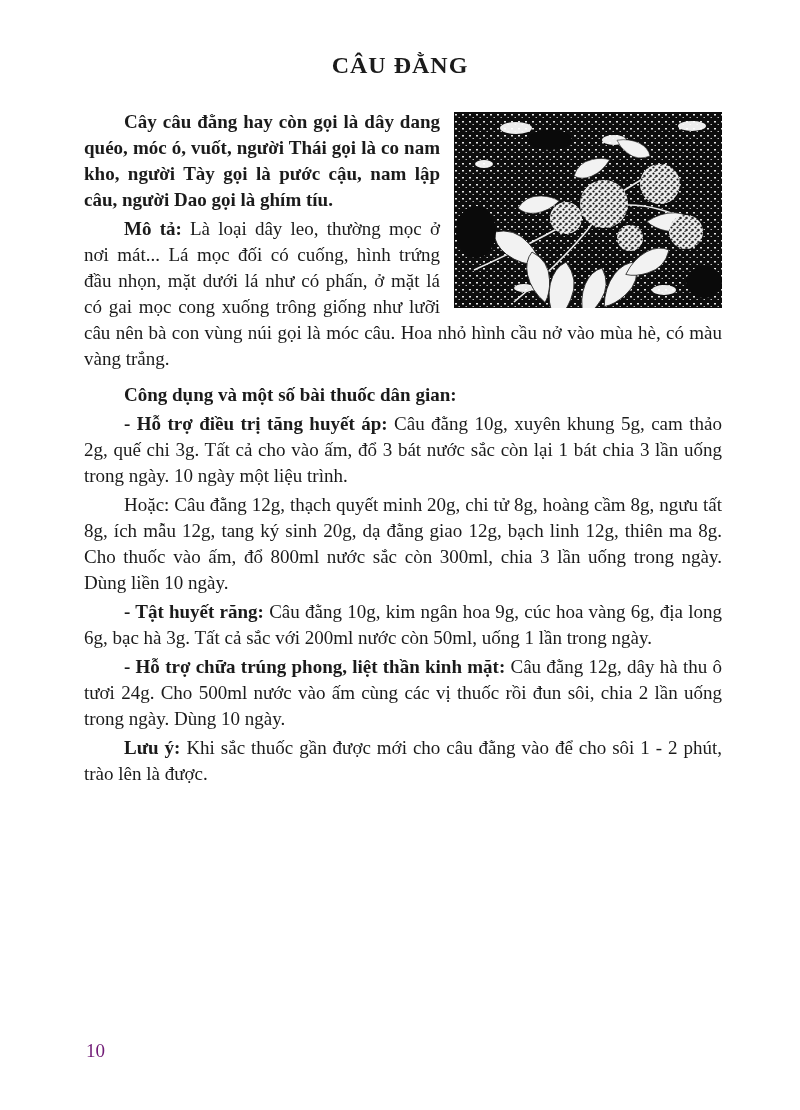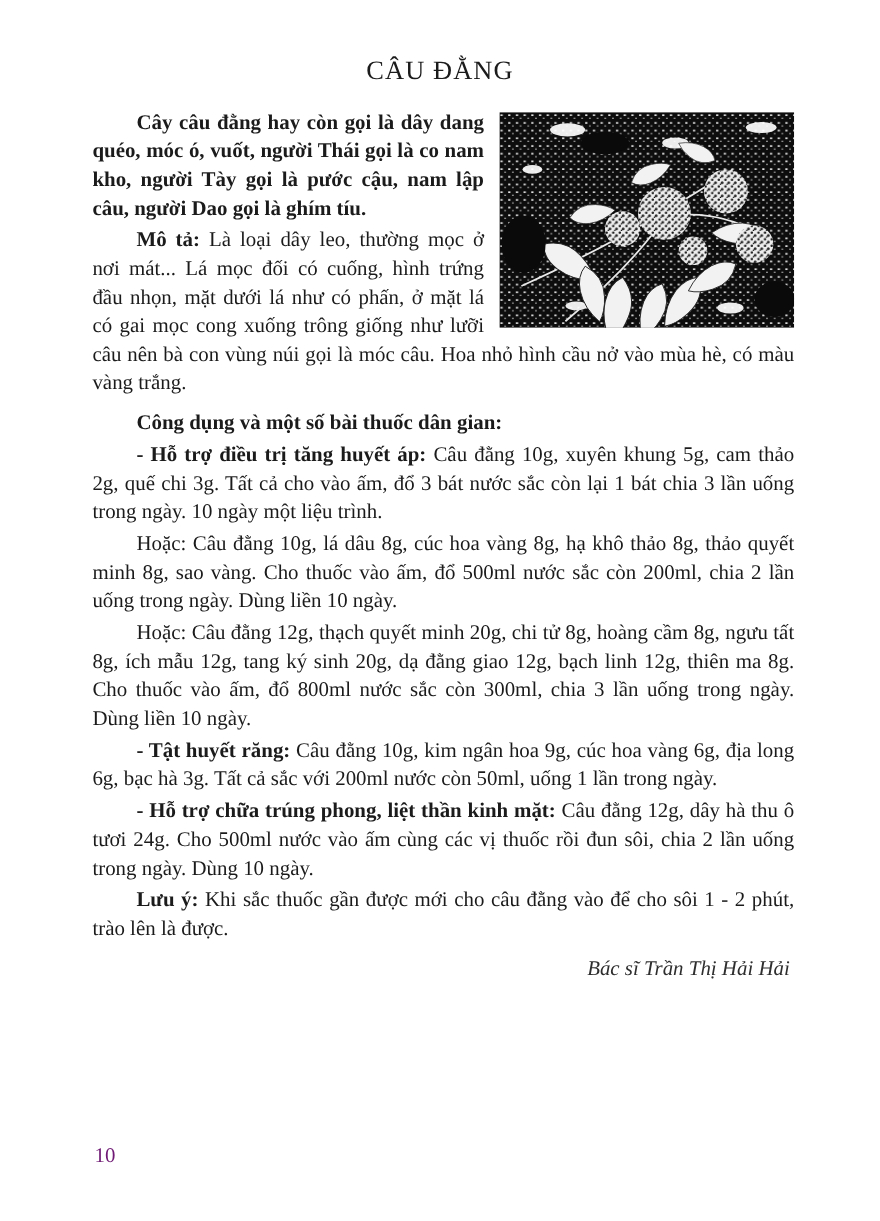--- a/index.html
+++ b/index.html
@@ -7,24 +7,24 @@
     width: 800px; height: 1110px;
     background: #ffffff;
     position: relative;
     overflow: hidden;
     font-family: "Liberation Serif", "DejaVu Serif", serif;
     color: #1b1b1b;
   }
   .page { position: absolute; inset: 0; }
   .title {
     text-align: center;
-    font-weight: normal;
+    font-weight: bold;
     font-size: 24px;
     letter-spacing: 1px;
-    margin: 52px 0 20px 0;
+    margin: 52px 0 30px 0;
   }
   .content {
     margin: 0 78px 0 84px;
     font-size: 19px;
     line-height: 26px;
     text-align: justify;
   }
   .content p { margin: 0 0 3px 0; text-indent: 40px; }
   .content p.heading { font-weight: bold; margin-top: 10px; }
   .lb  { font-weight: bold; margin-top: 12px; }
@@ -125,28 +125,26 @@
     <p><span class="lb">Cây câu đằng hay còn gọi là dây dang quéo, móc ó, vuốt, người Thái gọi là co nam kho, người Tày gọi là pước cậu, nam lập câu, người Dao gọi là ghím tíu.</span></p>
 
 
     <p><span class="lb">Mô tả:</span><span> Là loại dây leo, thường mọc ở nơi mát... Lá mọc đối có cuống, hình trứng đầu nhọn, mặt dưới lá như có phấn, ở mặt lá có gai mọc cong xuống trông giống như lưỡi câu nên bà con vùng núi gọi là móc câu. Hoa nhỏ hình cầu nở vào mùa hè, có màu vàng trắng.</span></p>
 
 
     <p class="heading">Công dụng và một số bài thuốc dân gian:</p>
 
     <p><span class="lbi">- Hỗ trợ điều trị tăng huyết áp:</span><span> Câu đằng 10g, xuyên khung 5g, cam thảo 2g, quế chi 3g. Tất cả cho vào ấm, đổ 3 bát nước sắc còn lại 1 bát chia 3 lần uống trong ngày. 10 ngày một liệu trình.</span></p>
 
-    <p><span>Hoặc: Câu đằng 10g, lá dâu 8g, cúc hoa vàng 8g, hạ khô thảo 8g, thảo quyết minh 8g, sao vàng. Cho thuốc vào ấm, đổ 500ml nước sắc còn 200ml, chia 2 lần uống trong ngày. Dùng liền 10 ngày.</span></p>
 
     <p><span>Hoặc: Câu đằng 12g, thạch quyết minh 20g, chi tử 8g, hoàng cầm 8g, ngưu tất 8g, ích mẫu 12g, tang ký sinh 20g, dạ đằng giao 12g, bạch linh 12g, thiên ma 8g. Cho thuốc vào ấm, đổ 800ml nước sắc còn 300ml, chia 3 lần uống trong ngày. Dùng liền 10 ngày.</span></p>
 
     <p><span class="lbi">- Tật huyết răng:</span><span> Câu đằng 10g, kim ngân hoa 9g, cúc hoa vàng 6g, địa long 6g, bạc hà 3g. Tất cả sắc với 200ml nước còn 50ml, uống 1 lần trong ngày.</span></p>
 
 
     <p><span class="lbi">- Hỗ trợ chữa trúng phong, liệt thần kinh mặt:</span><span> Câu đằng 12g, dây hà thu ô tươi 24g. Cho 500ml nước vào ấm cùng các vị thuốc rồi đun sôi, chia 2 lần uống trong ngày. Dùng 10 ngày.</span></p>
 
     <p><span class="lb">Lưu ý:</span><span> Khi sắc thuốc gần được mới cho câu đằng vào để cho sôi 1 - 2 phút, trào lên là được.</span></p>
 
-    <div class="signature">Bác sĩ Trần Thị Hải Hải</div>
   </div>
 
   <div class="pagenum">10</div>
 </div>
 
 </body></html>

